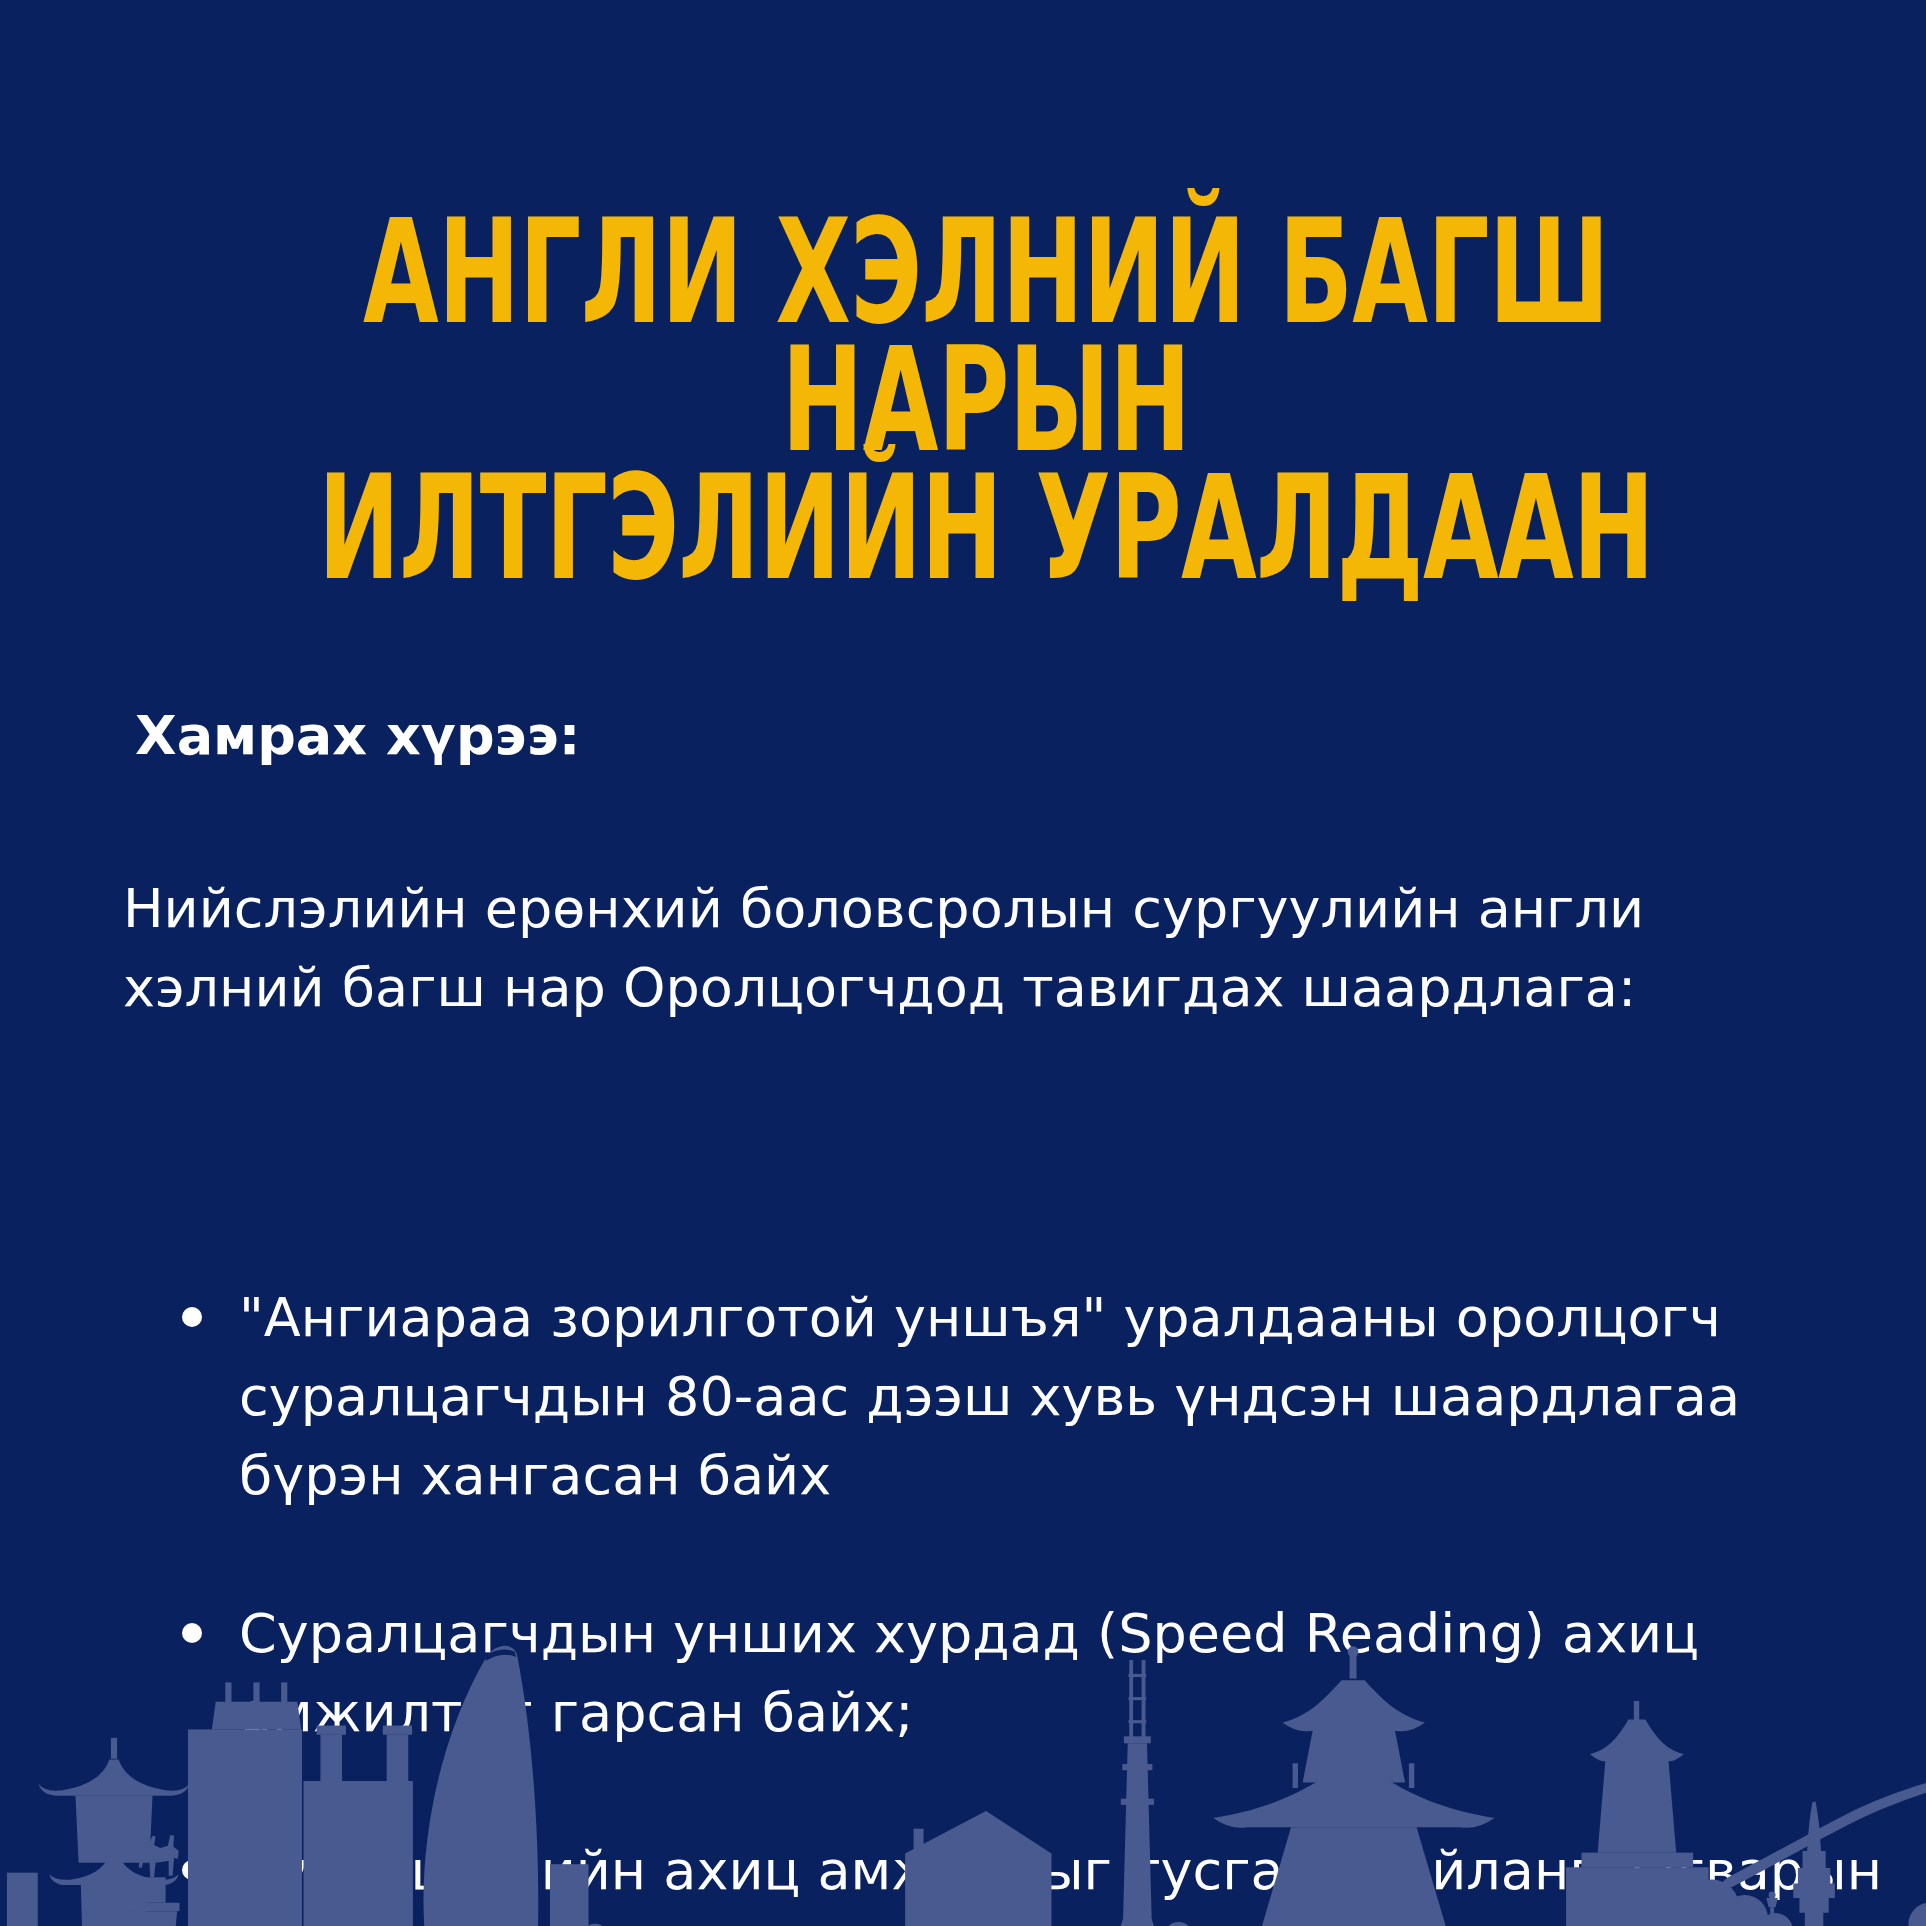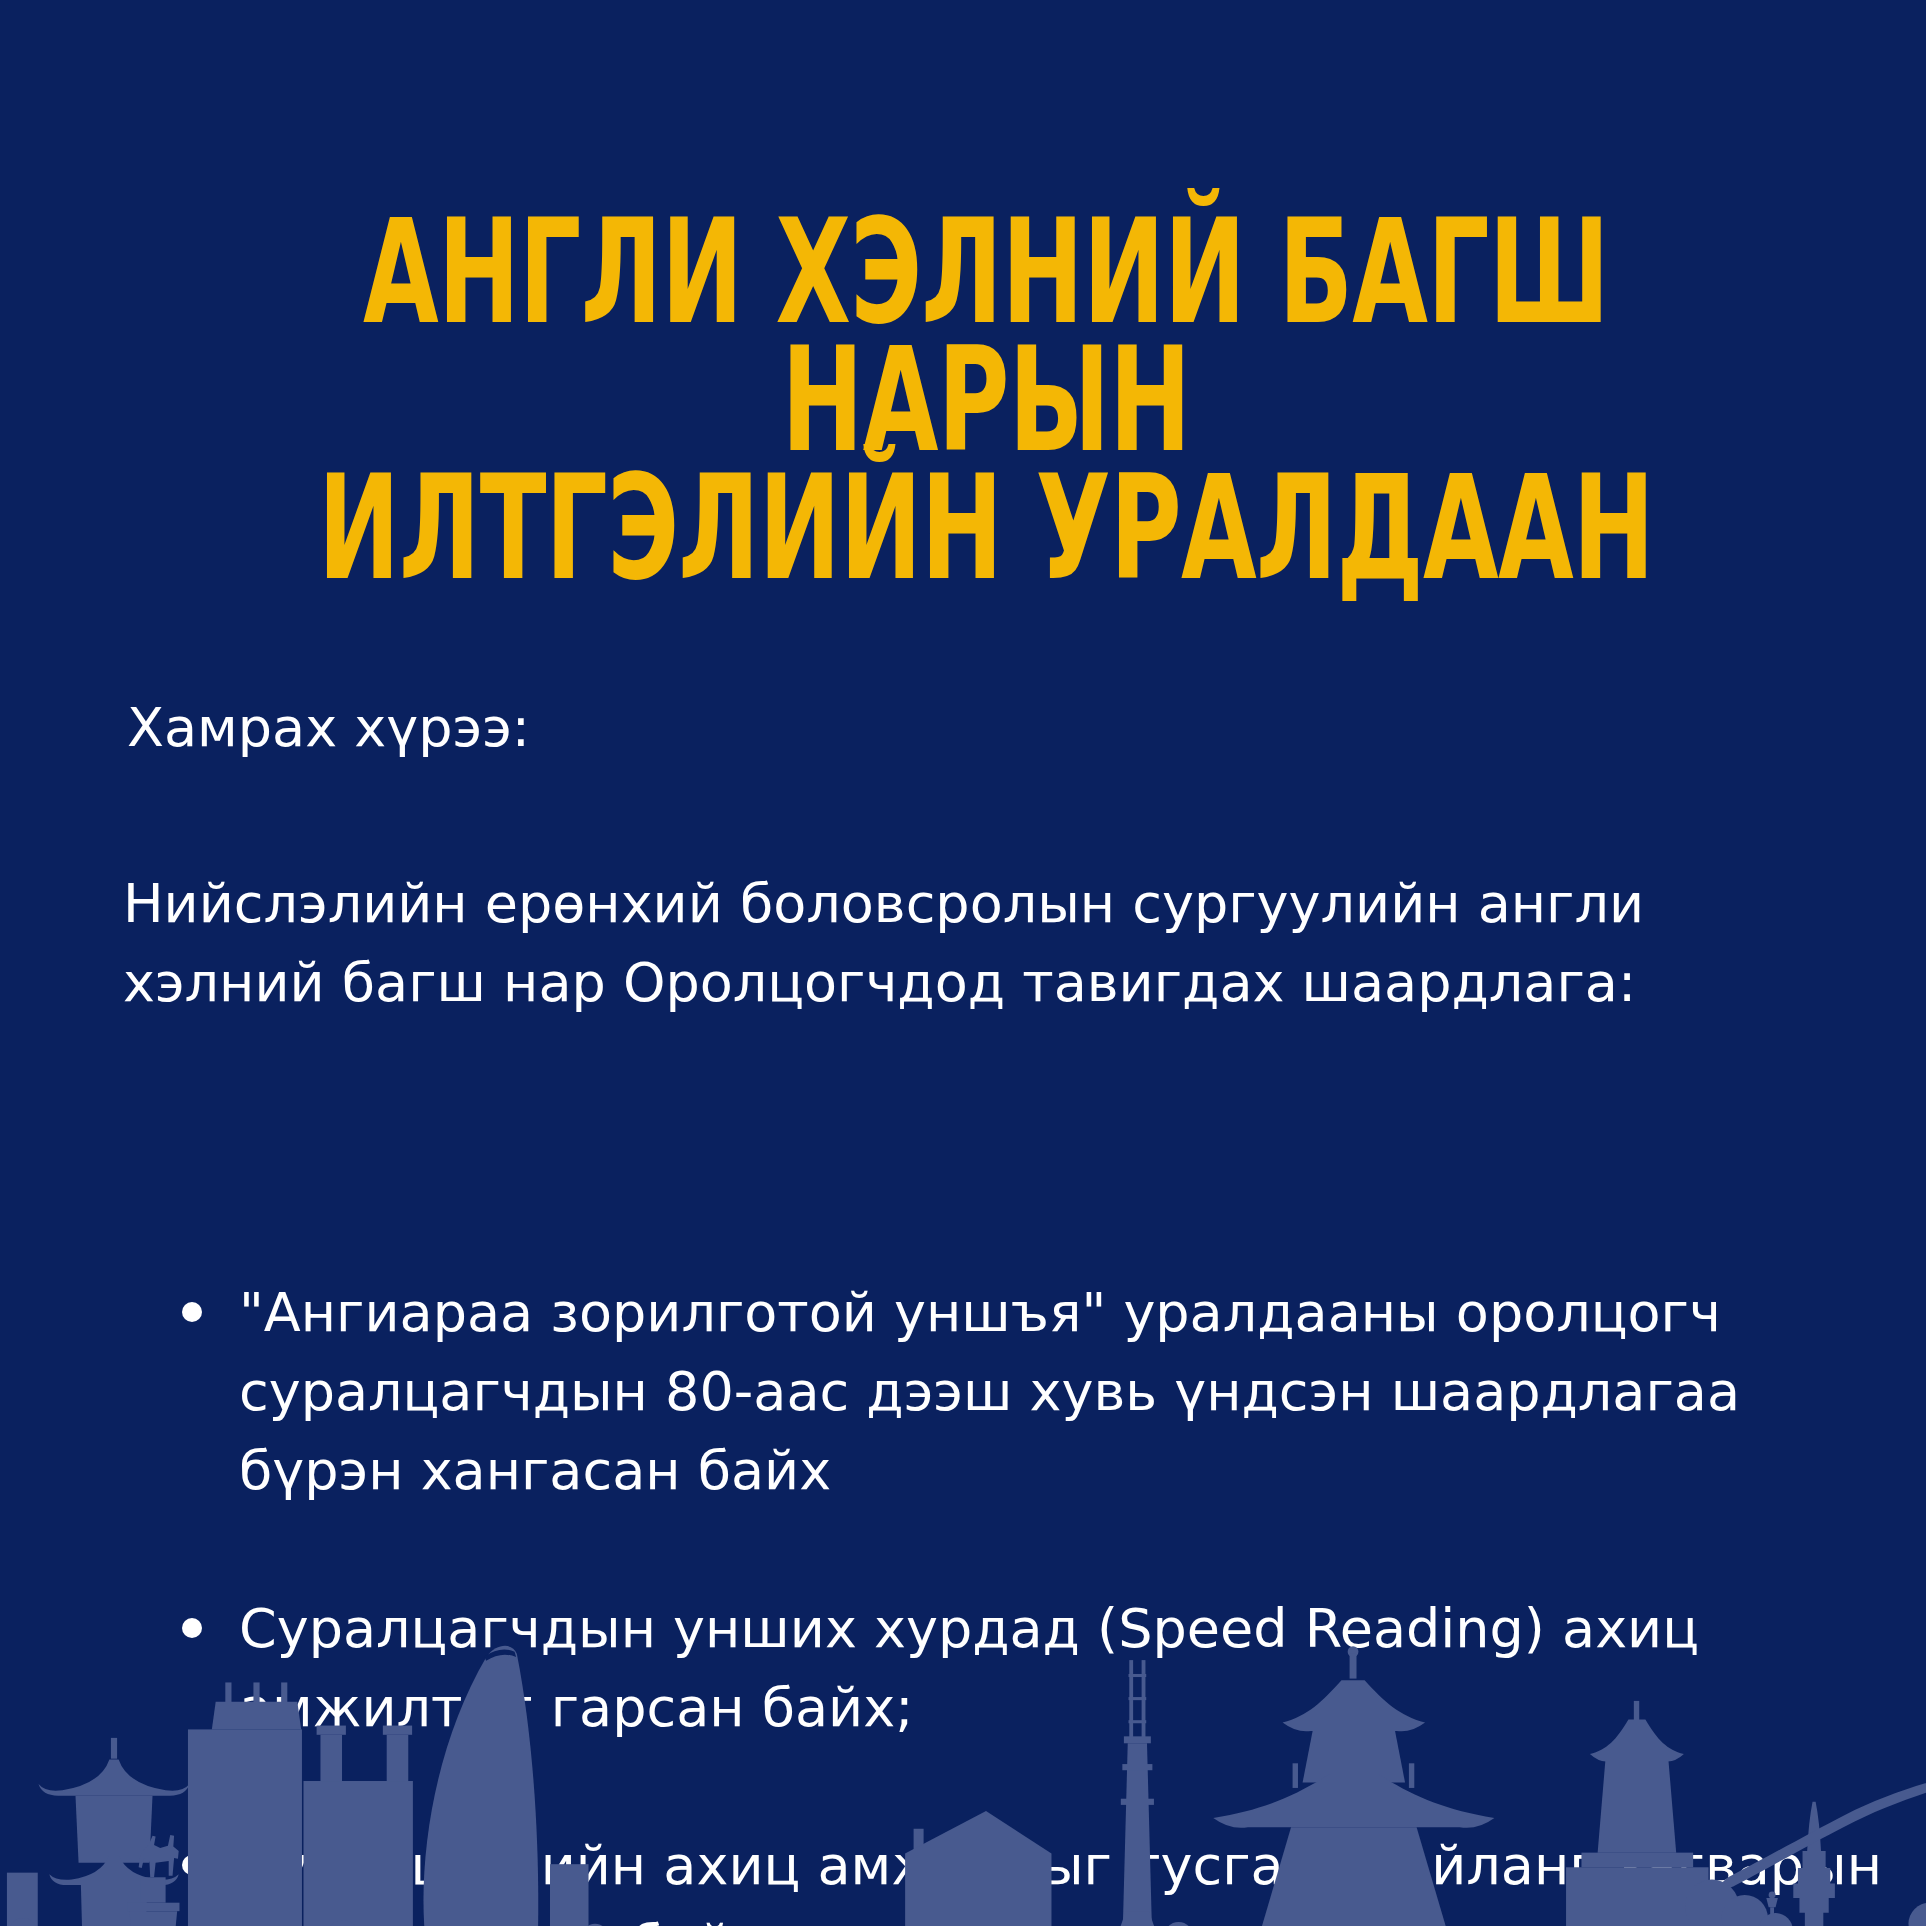--- a/index.html
+++ b/index.html
@@ -32,25 +32,25 @@
     position: absolute;
     top: 605px;
     left: 123px;
     width: 1780px;
     color: #FFFFFF;
     font-size: 54px;
     line-height: 79px;
     white-space: pre-line;
   }
   .section-label {
-    font-weight: 400;
-    margin: 4px;
+    font-weight: 700;
+    margin: 12px;
   }
   .intro {
-    margin: 14px 0 0 0;
+    margin: 3px 0 0 0;
     font-weight: 400;
   }
   .bullets {
     margin: 93px 0 0 0;
     padding: 0;
     list-style: none;
   }
   .bullets li {
     position: relative;
     padding-left: 116px;

